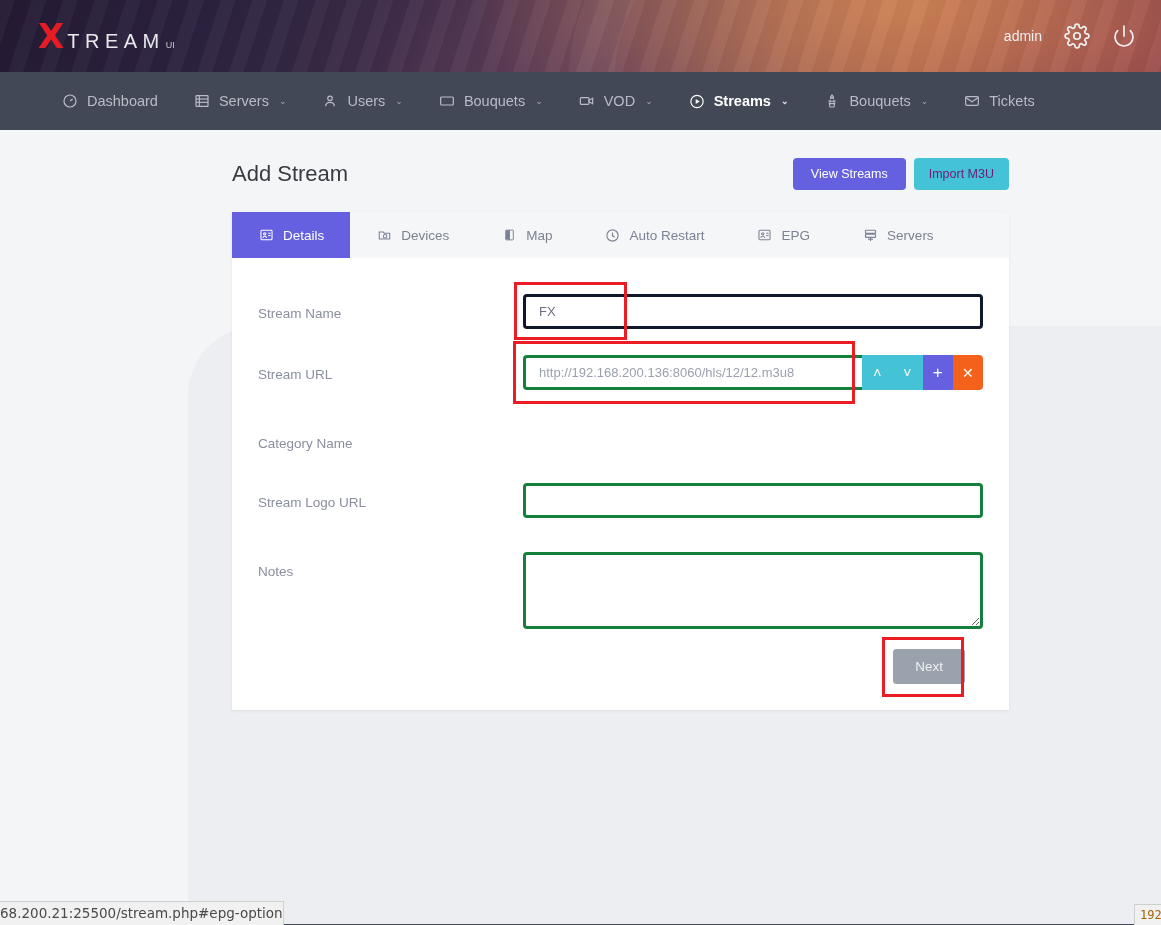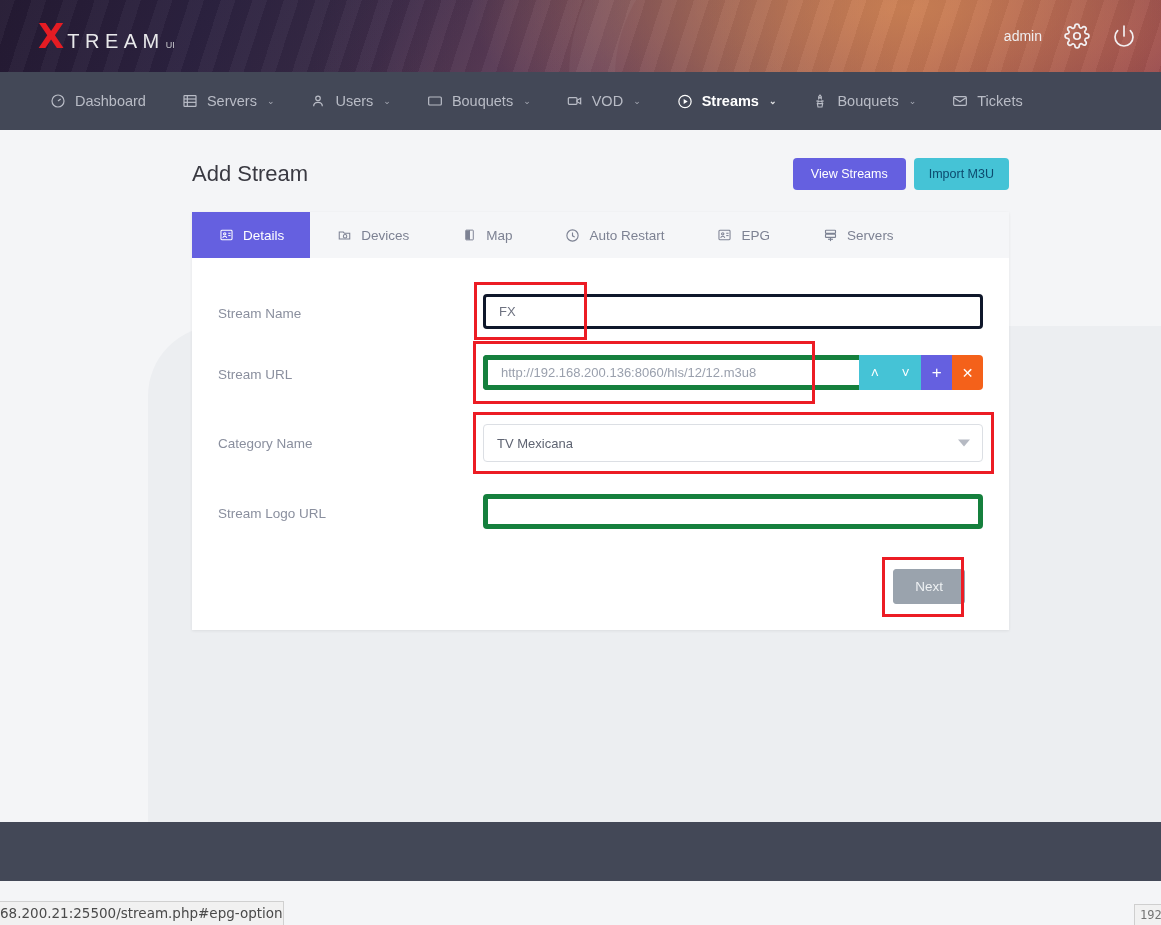--- a/index.html
+++ b/index.html
@@ -55,60 +55,60 @@
     display: flex; align-items: center; gap: 22px;
   }
   .admin-name { color: #f0eef0; font-size: 14px; }
   .hicon { color: #f2eff1; display: flex; align-items: center; cursor: pointer; }
 
   
   .navbar {
     position: relative;
     height: 58px; background: #434857;
     display: flex; align-items: flex-end;
-    padding-left: 32px;
+    padding-left: 44px;
   }
   .nav-item {
     display: flex; align-items: center; gap: 9px;
     color: #b9bcc6; font-size: 14.5px;
     padding: 0 18px; height: 58px; cursor: pointer;
     white-space: nowrap;
   }
   .nav-item.active { color: #ffffff; font-weight: bold; }
   .nav-caret { font-size: 9px; opacity: .85; margin-left: 1px; }
   .nav-arrow {
     position: absolute; left: 713px; bottom: -9px;
     width: 0; height: 0;
     border-left: 9px solid transparent;
     border-right: 9px solid transparent;
     border-top: 9px solid #434857;
   }
   .nav-ico { display: inline-flex; width: 16px; height: 16px; align-items: center; justify-content: center; }
 
   
-  .page { position: relative; height: 692px; background: #f4f5f7; overflow: hidden; }
+  .page { position: relative; height: 794px; background: #f4f5f7; overflow: hidden; margin-left: 40px; }
   .bg-blob {
     position: absolute; left: 148px; top: 196px;
     width: 1050px; height: 666px;
     background: #eceef1; border-radius: 70px 0 0 70px;
   }
 
   .page-head {
     position: relative; z-index: 3;
     margin: 0 152px 0 192px; padding-top: 28px;
     display: flex; align-items: center;
   }
   .page-title { font-size: 22px; color: #3a3a42; font-weight: normal; }
   .page-actions { margin-left: auto; display: flex; gap: 8px; }
   .btn-view {
     background: #6560e0; color: #fff; font-size: 12.5px;
     border: none; border-radius: 4px; padding: 9px 18px; cursor: pointer;
   }
   .btn-import {
-    background: #45c3d6; color: #0c4a6e; font-size: 12.5px;
+    background: #45c3d6; color: #701a75; font-size: 12.5px;
     border: none; border-radius: 4px; padding: 9px 15px; cursor: pointer;
   }
 
   .card {
     position: relative; z-index: 3;
     margin: 22px 152px 0 192px;
     background: #ffffff;
     box-shadow: 0 1px 3px rgba(0,0,0,0.07);
     padding-bottom: 26px;
   }
@@ -127,21 +127,21 @@
   .form { padding: 28px 26px 0 26px; }
   .row { display: flex; align-items: flex-start; margin-bottom: 26px; position: relative; }
   .lbl {
     width: 265px; flex: 0 0 265px;
     font-size: 13.5px; color: #8a8f9e; padding-top: 12px;
   }
   .ctl { flex: 1; position: relative; }
 
   .inp {
     width: 100%; height: 35px;
-    border: 5px solid #15803d; border-radius: 4px;
+    border: 3px solid #15803d; border-radius: 4px;
     padding: 0 13px; font-size: 13px; color: #6e7280;
     font-family: "Liberation Sans", sans-serif;
     background: #fff; outline: none;
   }
   .inp.focus-green { border: 3px solid #0f172a; }
   .inp::placeholder { color: #9aa0ad; }
 
   
   .redbox { position: absolute; border: 3px solid #ec1c24; pointer-events: none; z-index: 6; }
 
@@ -210,21 +210,21 @@
   .statusbar {
     position: absolute; left: 0; bottom: 0;
     background: #f1f1f1; border-top: 1px solid #d0d0d0; border-right: 1px solid #d0d0d0;
     color: #4a4a4a; font-size: 13.5px;
     padding: 3px 9px 4px 0; max-width: 284px; white-space: nowrap; overflow: hidden;
     font-family: "DejaVu Sans", sans-serif;
   }
   .corner-chip {
     position: absolute; right: 0; bottom: 0;
     background: #f1f1f1; border-top: 1px solid #cfcfcf; border-left: 1px solid #cfcfcf;
-    color: #737373; font-size: 12px; padding: 3px 2px 4px 5px;
+    color: #a16207; font-size: 12px; padding: 3px 2px 4px 5px;
     width: 27px; height: 21px; overflow: hidden; white-space: nowrap;
     font-family: "DejaVu Sans Mono", monospace;
   }
 </style>
 </head>
 <body>
 
 <div class="header">
   <div class="logo">
     <span class="logo-x">X</span>
@@ -431,39 +431,36 @@
             <button class="url-btn down">˅</button>
             <button class="url-btn add">+</button>
             <button class="url-btn del">✕</button>
           </div>
           <div class="redbox" style="left:-10px; top:-14px; width:342px; height:63px;"></div>
         </div>
       </div>
 
       <div class="row" style="margin-bottom:32px;">
         <div class="lbl">Category Name</div>
-        <div class="ctl">
-          <div class="sel-wrap">
-            <div class="sel">
-              <span>TV Mexicana</span>
-            </div>
-            <span class="sel-caret"></span>
-          </div>
-          <div class="redbox" style="left:-10px; top:-12px; width:521px; height:62px;"></div>
-        </div>
       </div>
 
 
       <div class="row" style="margin-bottom:34px;">
         <div class="lbl">Stream Logo URL</div>
         <div class="ctl">
           <input class="inp" placeholder="" style="">
         </div>
       </div>
 
+      <div class="row" style="margin-bottom:10px;">
+        <div class="lbl">Notes</div>
+        <div class="ctl">
+          <textarea class="inp" placeholder="" style=""></textarea>
+        </div>
+      </div>
 
     </div>
 
     <div class="footer-row">
       <div class="next-wrap">
         <button class="btn-next">Next</button>
         <div class="redbox" style="left:-11px; top:-12px; width:82px; height:60px;"></div>
       </div>
     </div>
 

